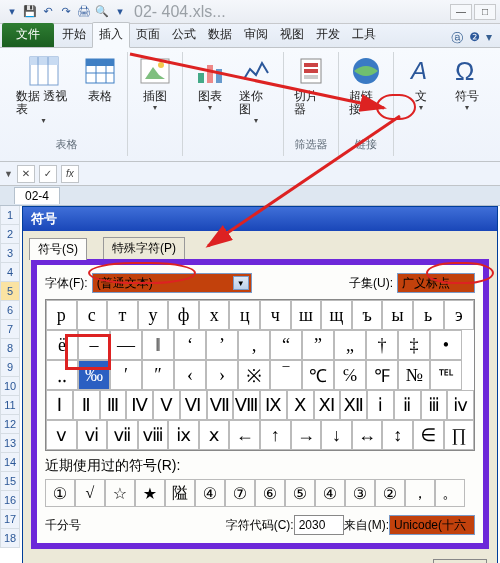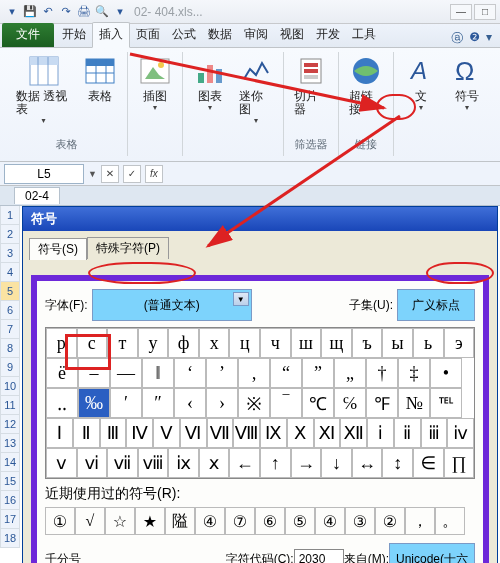--- a/index.html
+++ b/index.html
@@ -1,21 +1,21 @@
 <!DOCTYPE html>
 <html><head>
 <meta charset="utf-8">
 <style>
 *{box-sizing:border-box;margin:0;padding:0;font-family:"Microsoft YaHei",SimSun,Arial,sans-serif;}
 body{width:500px;height:563px;background:#fff;overflow:hidden;font-size:12px;position:relative;}
 
 
 .titlebar{height:24px;background:linear-gradient(#f5f7fb,#e9edf3);border-bottom:1px solid #c7c9cc;display:flex;align-items:center;padding:0 4px;gap:2px;}
 .mini-ico{width:16px;height:16px;display:inline-flex;align-items:center;justify-content:center;font-size:11px;color:#2b579a;}
-.titlebar .doc{color:#9aa0a6;margin-left:4px;font-size:12px;}
+.titlebar .doc{color:#9aa0a6;margin-left:4px;font-size:16px;}
 .winbtns{margin-left:auto;display:flex;gap:2px;}
 .winbtn{width:22px;height:16px;border:1px solid #c7c9cc;background:#f6f8fb;display:flex;align-items:center;justify-content:center;font-size:10px;color:#444;}
 
 
 .tabrow{height:24px;background:linear-gradient(#eef3fb,#e3eaf3);border-bottom:1px solid #c0c4c8;display:flex;align-items:flex-end;padding:0 2px;}
 .filetab{background:linear-gradient(#2e7d32,#1b5e20);color:#fff;padding:3px 14px 4px;font-size:12px;border-radius:2px 2px 0 0;margin-right:2px;cursor:pointer;}
 .tab{padding:3px 6px 4px;color:#222;font-size:12px;cursor:pointer;}
 .tab.active{background:#f7fafe;border:1px solid #c0c4c8;border-bottom:1px solid #f7fafe;border-radius:2px 2px 0 0;margin-bottom:-1px;}
 .tabrow .help{margin-left:auto;display:flex;gap:6px;padding-right:6px;color:#365f91;font-size:12px;}
 
@@ -40,26 +40,26 @@
 
 
 .workarea{position:relative;height:357px;background:#fff;}
 .rowheads{position:absolute;left:0;top:0;width:20px;}
 .rowhead{height:19px;border:1px solid #d6dde4;border-top:none;background:#eef3fb;font-size:11px;color:#2b5797;text-align:center;line-height:19px;}
 .rowhead.sel{background:#fbe3a2;}
 
 
 .dialog{position:absolute;left:22px;top:0;width:476px;border:1px solid #003d9a;background:#ece9d8;}
 .dlg-title{height:24px;background:linear-gradient(#3f6fd8,#1946b8);color:#fff;font-weight:bold;padding:0 8px;display:flex;align-items:center;font-size:13px;}
-.dlg-tabs{display:flex;padding:6px 6px 16px;gap:0;}
+.dlg-tabs{display:flex;padding:6px 6px 0;gap:16px;}
 .dtab{border:1px solid #999;border-bottom:none;padding:2px 8px;font-size:12px;background:#ece9d8;cursor:pointer;}
 .dtab.active{background:#fdfdfb;position:relative;top:1px;}
 .dlg-body{border:6px solid #6d28d9;margin:0 8px 6px;background:#fdfdfb;padding:8px;}
 .form-row{display:flex;align-items:center;gap:4px;margin-bottom:6px;font-size:12px;}
-.combo{border:1px solid #7b9ac6;height:32px;background:#7dd3fc;display:flex;align-items:center;padding:0 4px;font-size:12px;position:relative;justify-content:center;}
+.combo{border:1px solid #7b9ac6;height:20px;background:#c2410c;display:flex;align-items:center;padding:0 4px;font-size:12px;position:relative;}
 .combo .arrow{position:absolute;right:2px;top:2px;width:16px;height:14px;background:linear-gradient(#dfe8f6,#bcd0ea);border:1px solid #7b9ac6;display:flex;align-items:center;justify-content:center;font-size:8px;}
 
 .char-grid{border:1px solid #888;background:#fff;}
 .char-row{display:flex;}
 .char-cell{width:32px;height:30px;border:1px solid #bbb;display:flex;align-items:center;justify-content:center;font-size:18px;font-family:"Times New Roman",serif;cursor:pointer;}
 .char-cell.sel{background:#2b5fc2;color:#fff;}
 
 .recent-row{display:flex;margin-top:4px;}
 .recent-row .char-cell{width:30px;height:28px;font-size:16px;}
 
@@ -236,21 +236,20 @@
         </div>
         <div class="lbl">符号</div>
         <div class="dd">▾</div>
       </div>
     </div>
     <div class="group-label"></div>
   </div>
 </div>
 
 <div class="nameboxrow">
-  <div class="namebox">L5</div>
   <span style="font-size:9px;color:#555;">▼</span>
   <div class="fx-btn">✕</div>
   <div class="fx-btn">✓</div>
   <div class="fx-btn" style="font-style:italic;">fx</div>
 </div>
 
 <div class="sheettab">
   <span>02-4</span>
 </div>
 

